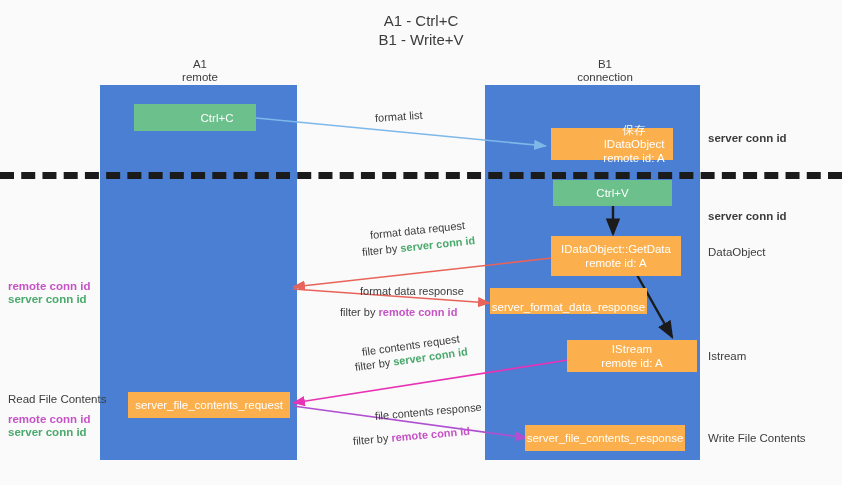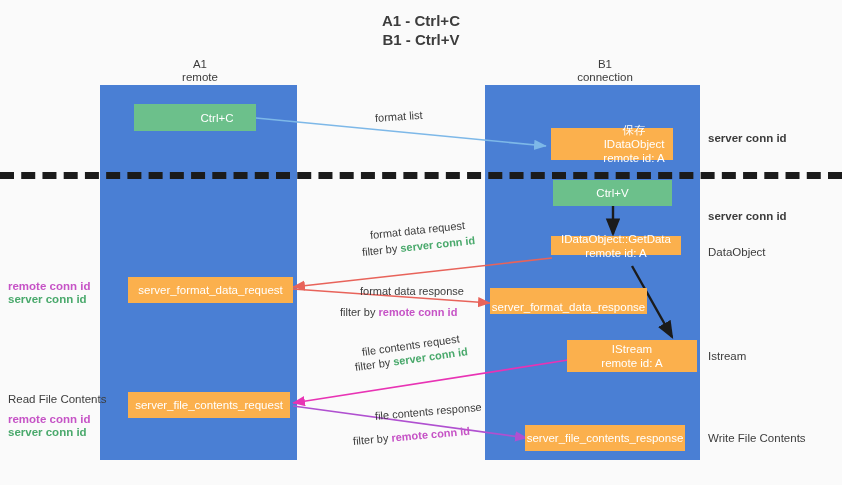--- a/index.html
+++ b/index.html
@@ -57,21 +57,20 @@
   .node.orange { background: #fbb04d; }
   .node.green  { background: #6cc08b; }
   .title {
     position: absolute;
     text-align: center;
     color: #3c3c3c;
     font-size: 15px;
     line-height: 20px;
     width: 842px;
     left: 0;
-    font-weight: bold;
   }
   .side-label {
     position: absolute;
     font-size: 11.5px;
     line-height: 14px;
     color: #3c3c3c;
     white-space: nowrap;
   }
   .green-t  { color: #4aa96c; font-weight: bold; }
   .purple-t { color: #c653c6; font-weight: bold; }
@@ -97,21 +96,21 @@
     white-space: nowrap;
   }
 </style>
 </head>
 <body>
 
 <div id="canvas">
   <div class="white-bg"></div>
 
   <div class="title" style="top:11px;">A1 - Ctrl+C</div>
-  <div class="title" style="top:30px;">B1 - Ctrl+V</div>
+  <div class="title" style="top:30px;">B1 - Write+V</div>
 
   <div class="lane-head" style="left:140px; top:58px; width:120px;">
     <div>A1</div>
     <div>remote</div>
   </div>
   <div class="lane-head" style="left:545px; top:58px; width:120px;">
     <div>B1</div>
     <div>connection</div>
   </div>
 
@@ -151,38 +150,35 @@
 
     <path d="M293,406 L527,438" stroke="#b050d0" stroke-width="1.6" fill="none" marker-end="url(#ar-purple)"></path>
   </svg>
 
   <div class="dash-line" style="top:172px;"></div>
 
   <div class="node green" style="left:134px; top:104px; width:122px; height:27px;padding-left:44px;">
     <span>Ctrl+C</span>
   </div>
 
-  <div class="node orange" style="left:128px; top:277px; width:165px; height:26px;">
-    <span>server_format_data_request</span>
-  </div>
 
   <div class="node orange" style="left:128px; top:392px; width:162px; height:26px;">
     <span>server_file_contents_request</span>
   </div>
 
   <div class="node orange" style="left:551px; top:128px; width:122px; height:32px;padding-left:44px;">
     <span>保存IDataObject</span>
     <span>remote id: A</span>
   </div>
 
   <div class="node green" style="left:553px; top:180px; width:119px; height:26px;">
     <span>Ctrl+V</span>
   </div>
 
-  <div class="node orange" style="left:551px; top:236px; width:130px; height:19px;">
+  <div class="node orange" style="left:551px; top:236px; width:130px; height:40px;">
     <span>IDataObject::GetData</span>
     <span>remote id: A</span>
   </div>
 
   <div class="node orange" style="left:490px; top:288px; width:157px; height:26px;justify-content:flex-end;">
     <span>server_format_data_response</span>
   </div>
 
   <div class="node orange" style="left:567px; top:340px; width:130px; height:32px;">
     <span>IStream</span>

